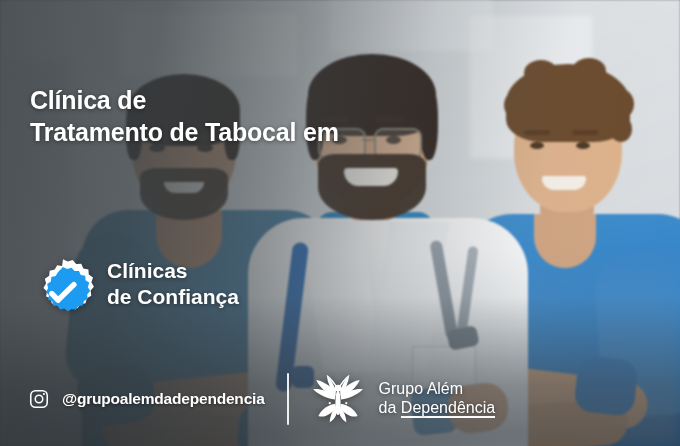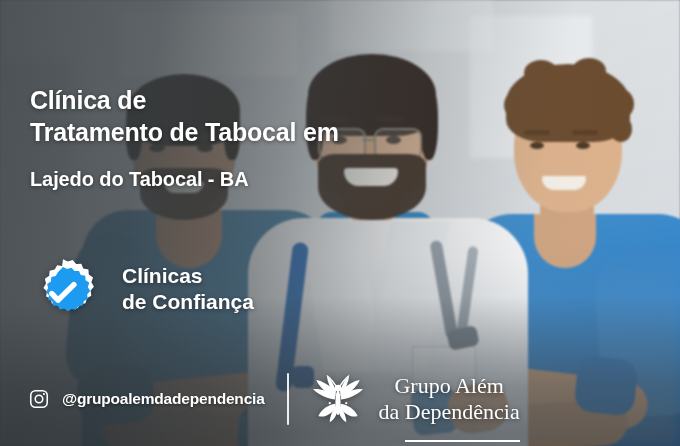--- a/index.html
+++ b/index.html
@@ -176,21 +176,21 @@
     text-shadow:0 1px 4px rgba(0,0,0,.45);
     white-space:pre-line;
   }
   .city{
     position:absolute;left:30px;top:168px;
     color:#fff;font-size:20px;font-weight:bold;letter-spacing:-.1px;
     text-shadow:0 1px 4px rgba(0,0,0,.45);
   }
 
   
-  .trust{position:absolute;left:32px;top:258px;display:flex;align-items:center;gap:28px;}
+  .trust{position:absolute;left:32px;top:258px;display:flex;align-items:flex-start;gap:13px;}
   .badge-wrap{width:62px;height:62px;flex:0 0 auto;filter:drop-shadow(0 1px 3px rgba(0,0,0,.35));}
   .trust-text{
     color:#fff;font-size:21px;font-weight:bold;line-height:1.22;
     text-shadow:0 1px 4px rgba(0,0,0,.45);white-space:pre-line;
   }
 
   
   .footer{position:absolute;left:28px;bottom:18px;display:flex;align-items:center;}
   .f-rows{display:flex;flex-direction:column;gap:7px;}
   .f-row{display:flex;align-items:center;gap:12px;}
@@ -199,25 +199,24 @@
     color:#fff;font-size:15.5px;font-weight:bold;letter-spacing:-.2px;
     text-shadow:0 1px 3px rgba(0,0,0,.5);
   }
   .vdiv{
     width:2px;height:52px;background:rgba(255,255,255,.9);
     margin:0 18px 0 22px;border-radius:1px;
   }
   .brand{display:flex;align-items:center;gap:10px;}
   .brand-mark{width:62px;height:58px;flex:0 0 auto;filter:drop-shadow(0 1px 3px rgba(0,0,0,.4));}
   .brand-text{
-    color:#fff;font-family:Liberation Serif, serif;font-size:22px;line-height:1.18;
+    color:#fff;font-family:Liberation Sans, sans-serif;font-size:16px;line-height:1.18;
     text-shadow:0 1px 4px rgba(0,0,0,.5);
-    text-align:center;
-  }
-  .brand-l2 .u{border-bottom:2px solid #fff;padding-bottom:16px;}
+  }
+  .brand-l2 .u{border-bottom:2px solid #fff;padding-bottom:0px;}
 </style>
 </head>
 <body>
 
 <div class="stage">
 
   <div class="photo">
     <div class="photo-blur">
       <div class="wall"></div>
       <div class="wall-panel wp1"></div>
@@ -304,21 +303,20 @@
   </div>
 
   <div class="overlay"></div>
   <div class="overlay-bottom"></div>
 
   <div class="content">
 
     <div class="headline">Clínica de
 Tratamento de Tabocal em</div>
 
-    <div class="city">Lajedo do Tabocal - BA</div>
 
     <div class="trust">
       <div class="badge-wrap">
         <svg viewBox="0 0 100 100" width="62" height="62" aria-hidden="true">
           <g transform="translate(50,50)">
             <path id="scallop" fill="#ffffff" d="M0,-48
               L7.6,-44.3 L15.6,-46.6 L21.2,-40.5 L29.5,-40.6 L32.8,-33 L41,-31.6
               L41.6,-23.4 L48.4,-18.7 L45.8,-10.9 L49.9,-3.7 L44.6,2.6 L45.6,10.8
               L38.6,15 L36.3,23 L28.3,24.5 L23.4,31.1 L15.6,29.3 L8.7,33.8
               L2.4,28.6 L-5.5,30.3 L-9.9,23.4 L-18,23.3 L-19.7,15.3 L-27.2,12.2

